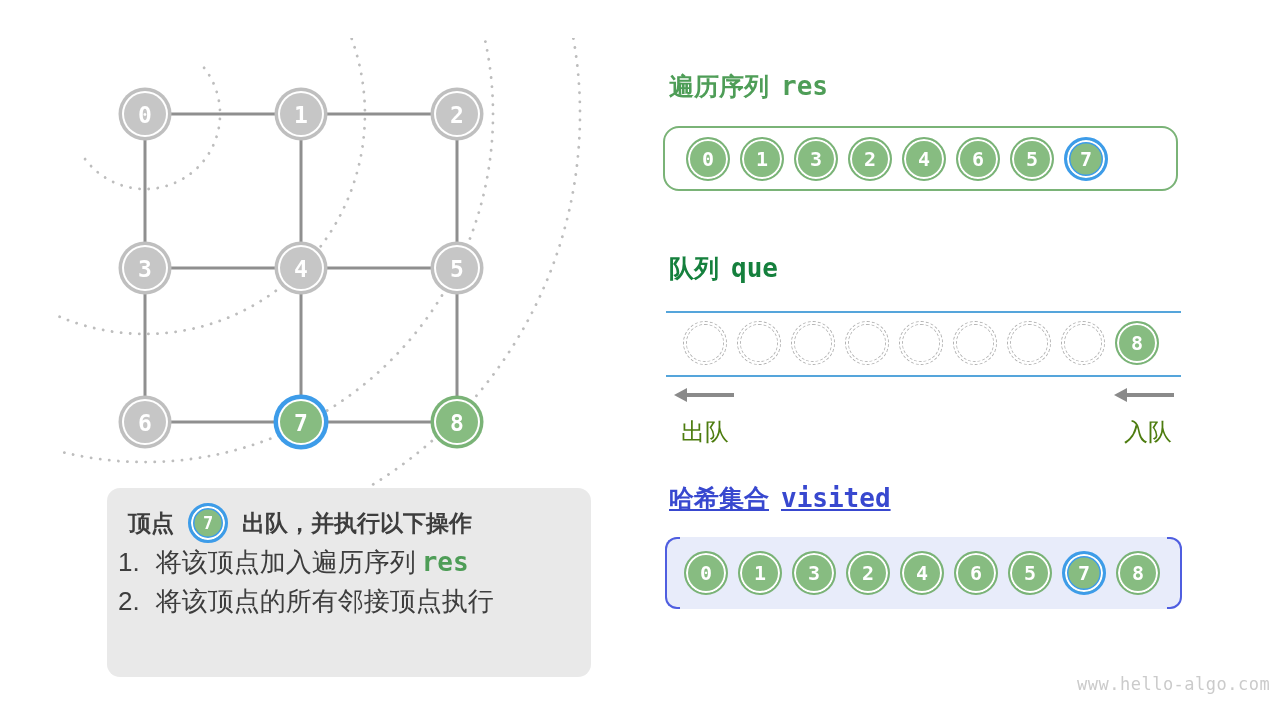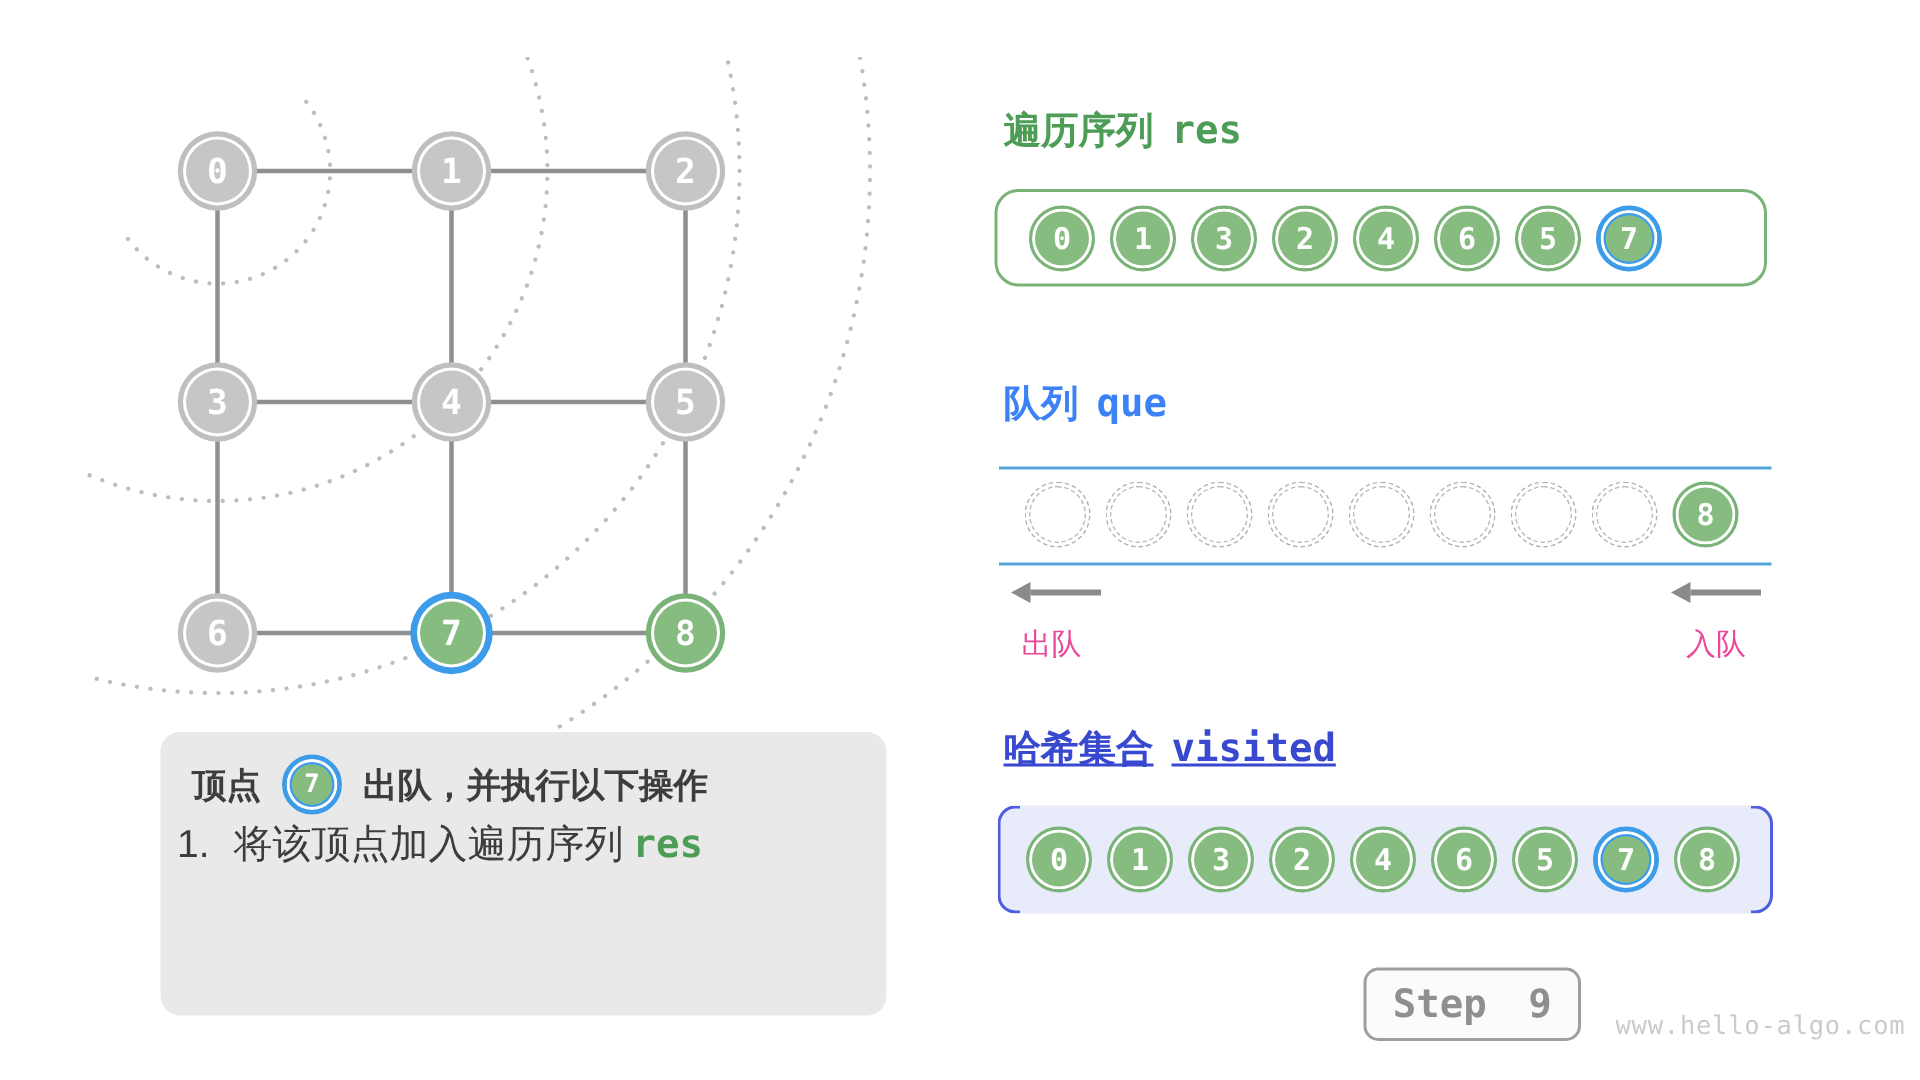--- a/index.html
+++ b/index.html
@@ -34,39 +34,39 @@
   .code{font-family:"DejaVu Sans Mono",monospace;font-weight:bold;}
   .code.pad{margin:0 6px;}
   .c-green{color:#4e9d57;}
   .c-blue{color:#1e88e5;}
   .c-indigo{color:#3645d4;}
 
   
   .panel-title{position:absolute;font-size:25px;font-weight:bold;white-space:nowrap;}
   .panel-title .code{margin-left:12px;font-size:26px;}
   .t-green{color:#4e9d57;}
-  .t-blue{color:#3b82f6;text-align:center;}
+  .t-blue{color:#15803d;text-align:center;}
   .t-indigo{color:#3848cf;text-decoration:underline;}
 
   .res-box{position:absolute;left:663px;top:126px;width:515px;height:65px;box-sizing:border-box;
            border:2px solid #7ab377;border-radius:16px;display:flex;align-items:center;
            padding-left:21px;background:#fff;}
 
   .q-line{position:absolute;left:666px;width:515px;height:2px;background:#55a5db;}
   .q-line.top{top:311px;}
   .q-line.bot{top:375px;}
   .queue-chips{position:absolute;left:683px;top:321px;}
 
   .arrow{position:absolute;top:388px;width:60px;height:14px;display:flex;align-items:center;}
   .arrow .head{width:0;height:0;border-top:7px solid transparent;border-bottom:7px solid transparent;
                border-right:13px solid #8a8a8a;}
   .arrow .shaft{flex:1;height:3.5px;background:#8a8a8a;}
   .arrow.left{left:674px;}
   .arrow.right{left:1114px;}
-  .q-label{position:absolute;top:416px;font-size:20px;color:#ec4899;}
+  .q-label{position:absolute;top:416px;font-size:24px;color:#4d7c0f;}
   .q-label.out{left:681px;}
   .q-label.in{left:1124px;}
 
   .visited-box{position:absolute;left:665px;top:537px;width:517px;height:72px;box-sizing:border-box;
                background:#e8ecfa;border-radius:12px;display:flex;align-items:center;padding-left:19px;}
   .visited-box::before,.visited-box::after{content:"";position:absolute;top:0;bottom:0;width:15px;
                border:2.5px solid #4f5ee0;box-sizing:border-box;}
   .visited-box::before{left:0;border-right:none;border-radius:12px 0 0 12px;}
   .visited-box::after{right:0;border-left:none;border-radius:0 12px 12px 0;}
 
@@ -160,20 +160,23 @@
   <div class="info-box">
     <div class="info-head">
       <span>顶点</span>
       <span class="chip small active">7</span>
       <span>出队，并执行以下操作</span>
     </div>
     <div class="info-list">
       <div class="info-row">
         <span class="num">1.</span><span>将该顶点加入遍历序列</span><span class="code pad c-green">res</span>
       </div>
+      <div class="info-row">
+        <span class="num">2.</span><span>将该顶点的所有邻接顶点执行</span>
+      </div>
     </div>
   </div>
 
   <div class="panel-title t-green" style="left:669px;top:70px;">
     <span>遍历序列</span><span class="code">res</span>
   </div>
   <div class="res-box">
     <div class="chips">
         <div class="chip green">0</div>
         <div class="chip green">1</div>
@@ -223,16 +226,15 @@
         <div class="chip green">3</div>
         <div class="chip green">2</div>
         <div class="chip green">4</div>
         <div class="chip green">6</div>
         <div class="chip green">5</div>
         <div class="chip active">7</div>
         <div class="chip green">8</div>
       </div>
   </div>
 
-  <div class="step-badge">Step 9</div>
   <div class="watermark">www.hello-algo.com</div>
 
 </div>
 
 </body></html>

